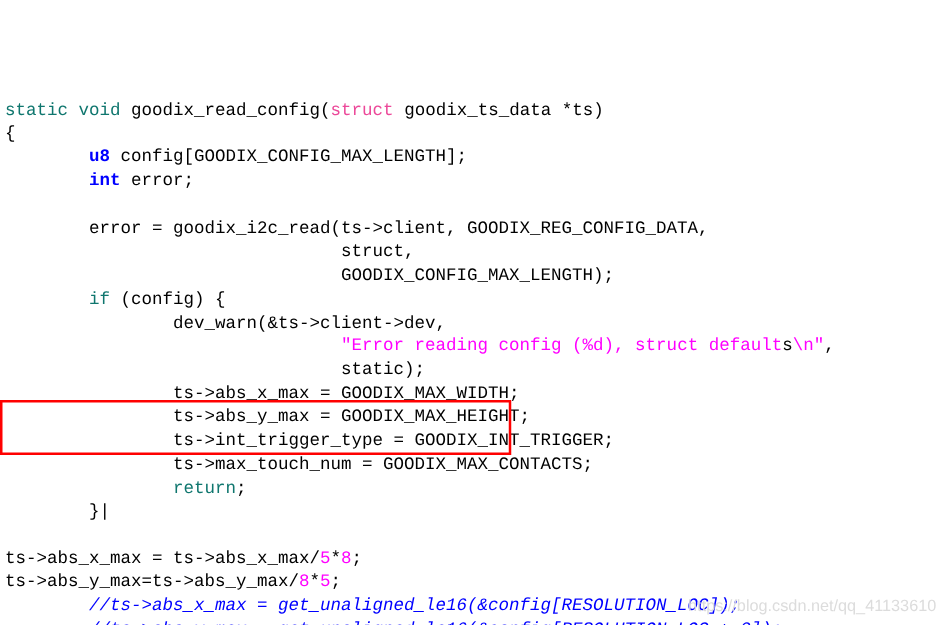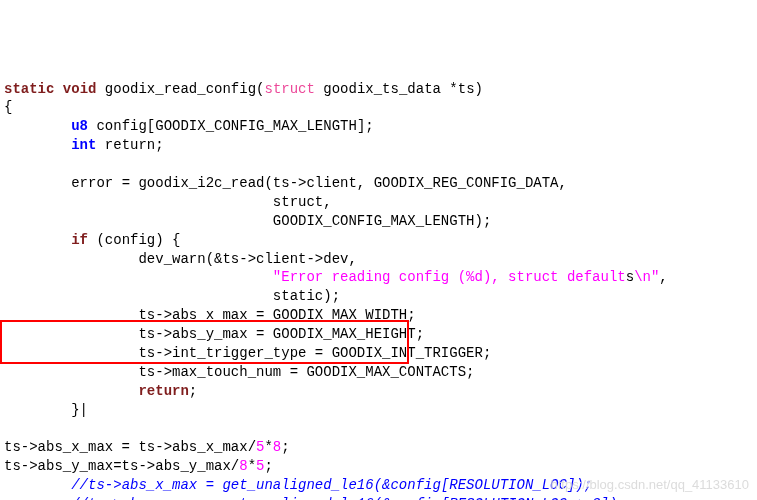--- a/index.html
+++ b/index.html
@@ -10,21 +10,21 @@
     line-height: 1.35;
     background: #ffffff;
     color: #000000;
     white-space: pre;
     position: relative;
     width: 757px;
     height: 500px;
     box-sizing: border-box;
     overflow: hidden;
   }
-  .kw { color: #7f1d1d; font-weight: bold; }
+  .kw { color: #0f766e; font-weight: normal; }
   .type { color: #0000ff; font-weight: bold; font-family: Liberation Mono, monospace; }
   .struct { color: #ec4899; font-weight: normal; }
   .str { color: #ff00ff; }
   .num { color: #ff00ff; }
   .comment { color: #0000ff; font-style: italic; }
   .redbox {
     position: absolute;
     border: 2px solid #ff0000;
     pointer-events: none;
   }
@@ -37,21 +37,21 @@
   }
 </style>
 </head>
 <body>
 
 
 
 <div><span class="kw">static</span> <span class="kw">void</span> <span>goodix_read_config</span>(<span class="struct">struct</span> <span>goodix_ts_data</span> <span>*ts</span>)
 <span>{</span>
         <span class="type">u8</span> <span>config[GOODIX_CONFIG_MAX_LENGTH];</span>
-        <span class="type">int</span> <span>return;</span>
+        <span class="type">int</span> <span>error;</span>
 
         <span>error = goodix_i2c_read(ts-&gt;client, GOODIX_REG_CONFIG_DATA,</span>
                                 <span>struct,</span>
                                 <span>GOODIX_CONFIG_MAX_LENGTH);</span>
         <span class="kw">if</span> <span>(config) {</span>
                 <span>dev_warn(&amp;ts-&gt;client-&gt;dev,</span>
                                 <span class="str"><span>"Error reading config (</span><span>%d</span><span>), struct default</span></span><span>s</span><span class="str">\n"</span><span>,</span>
                                 <span>static);</span>
                 <span>ts-&gt;abs_x_max = GOODIX_MAX_WIDTH;</span>
                 <span>ts-&gt;abs_y_max = GOODIX_MAX_HEIGHT;</span>

